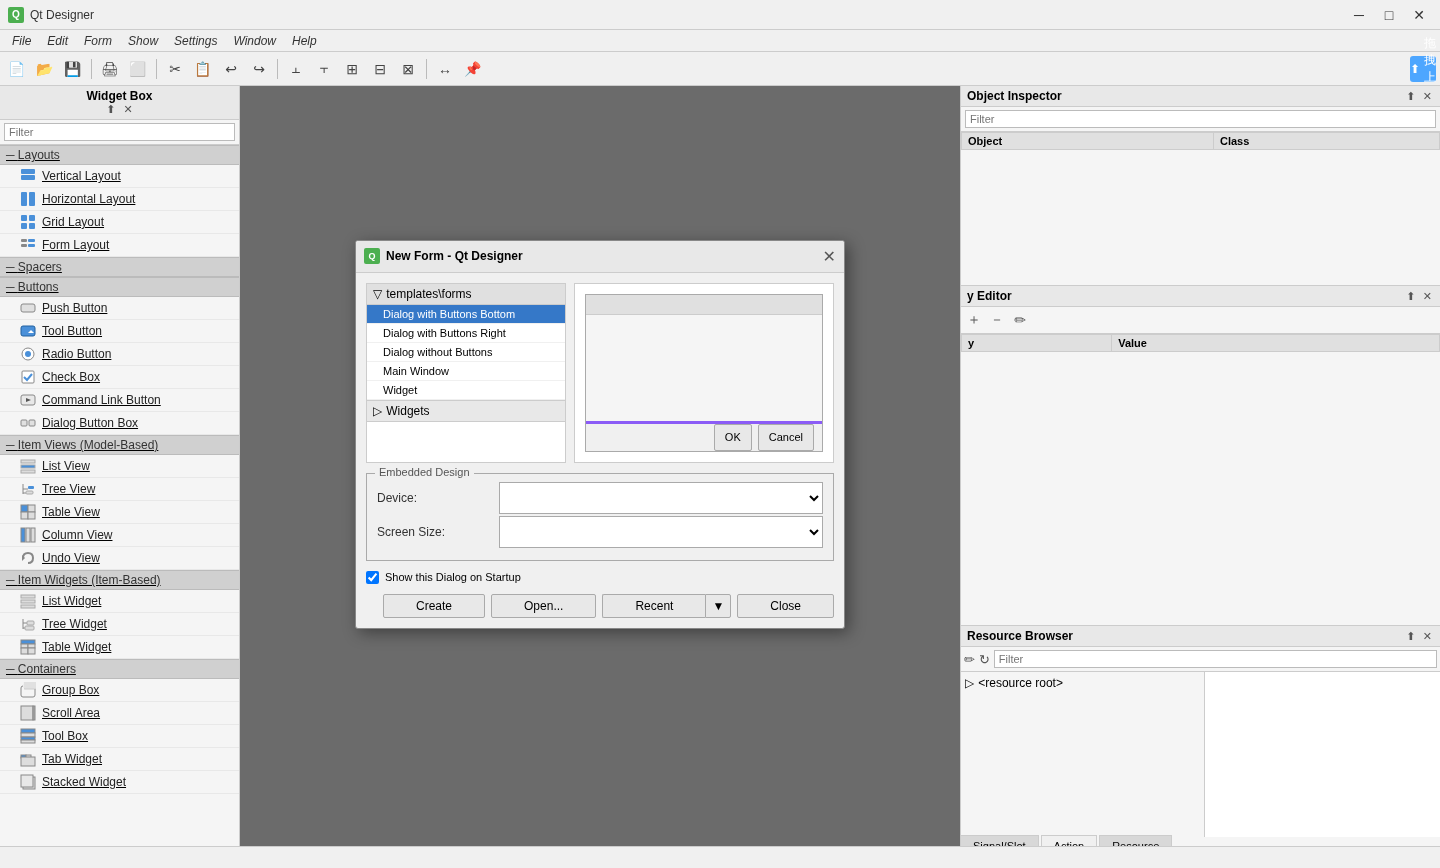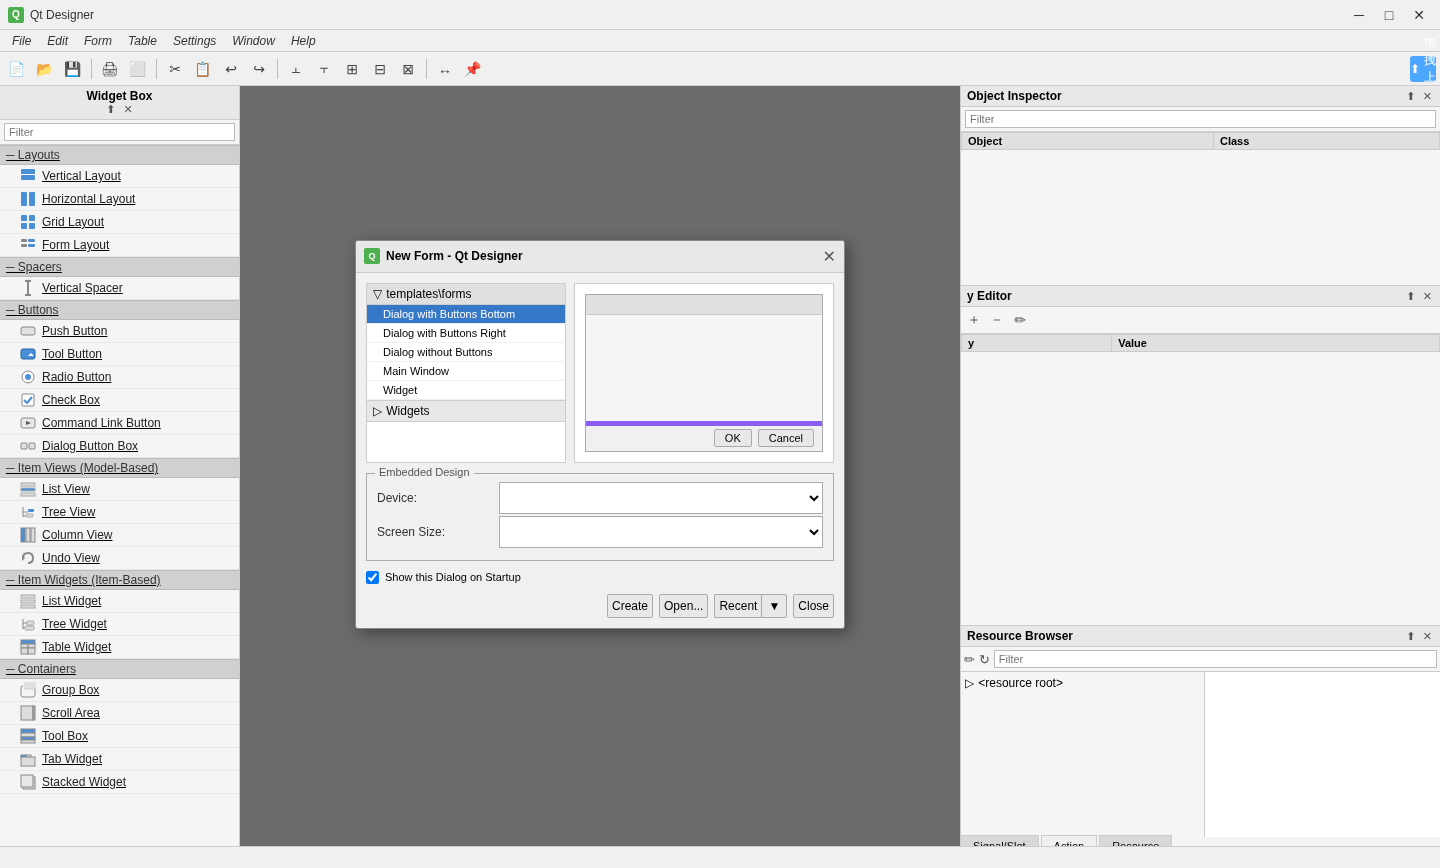--- a/index.html
+++ b/index.html
@@ -250,22 +250,22 @@
       position: absolute;
       top: 10px; left: 10px; right: 10px; bottom: 10px;
       border: 1px solid #aaa;
       background: #f5f5f5;
       display: flex; flex-direction: column;
     }
     .preview-title { background: #e0e0e0; height: 20px; border-bottom: 1px solid #ccc; }
     .preview-body { flex: 1; }
     .preview-footer {
       height: 30px;
-      border-top: 5px solid #8b5cf6;
-      display: flex; align-items: center; justify-content: flex-end;
+      border-top: 3px solid #8b5cf6;
+      display: flex; justify-content: flex-end;
       gap: 6px; padding: 0 8px;
       background: #f0f0f0;
     }
     .preview-btn {
       background: #e8e8e8;
       border: 1px solid #aaa;
       border-radius: 2px;
       padding: 2px 10px;
       font-size: 11px;
       cursor: pointer;
@@ -302,21 +302,21 @@
     .show-dialog-row { display: flex; align-items: center; gap: 6px; margin-bottom: 10px; }
     .show-dialog-row input { cursor: pointer; }
     .show-dialog-row label { font-size: 11px; cursor: pointer; }
 
     
     .dialog-buttons { display: flex; gap: 6px; justify-content: flex-end; }
     .dlg-btn {
       background: #e8e8e8;
       border: 1px solid #aaa;
       border-radius: 2px;
-      padding: 4px 4px;
+      padding: 4px 32px;
       font-size: 12px;
       cursor: pointer;
     }
     .dlg-btn-arrow { padding: 4px 4px; border-left: 1px solid #aaa; }
 
     
     ::-webkit-scrollbar { width: 8px; height: 8px; }
     ::-webkit-scrollbar-track { background: #f0f0f0; }
     ::-webkit-scrollbar-thumb { background: #bbb; border-radius: 4px; }
 
@@ -342,21 +342,21 @@
     <button class="title-btn">─</button>
     <button class="title-btn">□</button>
     <button class="title-btn close">✕</button>
   </div>
 </div>
 
 <div class="menu-bar">
   <span class="menu-item">File</span>
   <span class="menu-item">Edit</span>
   <span class="menu-item">Form</span>
-  <span class="menu-item">Table</span>
+  <span class="menu-item">Show</span>
   <span class="menu-item">Settings</span>
   <span class="menu-item">Window</span>
   <span class="menu-item">Help</span>
 </div>
 
 <div class="toolbar">
   <button class="toolbar-btn">📄</button>
   <button class="toolbar-btn">📂</button>
   <button class="toolbar-btn">💾</button>
   <div class="toolbar-sep"></div>
@@ -435,30 +435,20 @@
             <rect x="1" y="7" width="6" height="3" fill="#888" rx="1"></rect>
             <rect x="8" y="7" width="7" height="3" fill="#4a90d9" rx="1"></rect>
           </svg>
         </div>
       <span>Form Layout</span>
     </div>
 
     <div class="category-header">
       <span>─ <span>Spacers</span></span>
     </div>
-    <div class="widget-item">
-      <div class="widget-icon">
-          <svg width="16" height="16">
-            <line x1="8" y1="1" x2="8" y2="15" stroke="#888" stroke-width="2"></line>
-            <line x1="5" y1="1" x2="11" y2="1" stroke="#888" stroke-width="2"></line>
-            <line x1="5" y1="15" x2="11" y2="15" stroke="#888" stroke-width="2"></line>
-          </svg>
-        </div>
-      <span>Vertical Spacer</span>
-    </div>
 
     <div class="category-header">
       <span>─ <span>Buttons</span></span>
     </div>
     <div class="widget-item">
       <div class="widget-icon">
           <svg width="16" height="16">
             <rect x="1" y="4" width="14" height="8" fill="#e0e0e0" stroke="#888" rx="2"></rect>
           </svg>
         </div>
@@ -527,20 +517,31 @@
       <div class="widget-icon">
           <svg width="16" height="16">
             <line x1="3" y1="3" x2="3" y2="13" stroke="#888"></line>
             <line x1="3" y1="8" x2="8" y2="8" stroke="#888"></line>
             <rect x="8" y="5" width="6" height="3" fill="#4a90d9" rx="1"></rect>
             <line x1="3" y1="12" x2="6" y2="12" stroke="#888"></line>
             <rect x="6" y="10" width="7" height="3" fill="#ddd" stroke="#aaa" rx="1"></rect>
           </svg>
         </div>
       <span>Tree View</span>
+    </div>
+    <div class="widget-item">
+      <div class="widget-icon">
+          <svg width="16" height="16">
+            <rect x="1" y="1" width="7" height="7" fill="#4a90d9" stroke="#888"></rect>
+            <rect x="8" y="1" width="7" height="7" fill="#ddd" stroke="#888"></rect>
+            <rect x="1" y="8" width="7" height="7" fill="#ddd" stroke="#888"></rect>
+            <rect x="8" y="8" width="7" height="7" fill="#ddd" stroke="#888"></rect>
+          </svg>
+        </div>
+      <span>Table View</span>
     </div>
     <div class="widget-item">
       <div class="widget-icon">
           <svg width="16" height="16">
             <rect x="1" y="1" width="4" height="14" fill="#4a90d9" stroke="#888"></rect>
             <rect x="6" y="1" width="4" height="14" fill="#ddd" stroke="#888"></rect>
             <rect x="11" y="1" width="4" height="14" fill="#ddd" stroke="#888"></rect>
           </svg>
         </div>
       <span>Column View</span>

